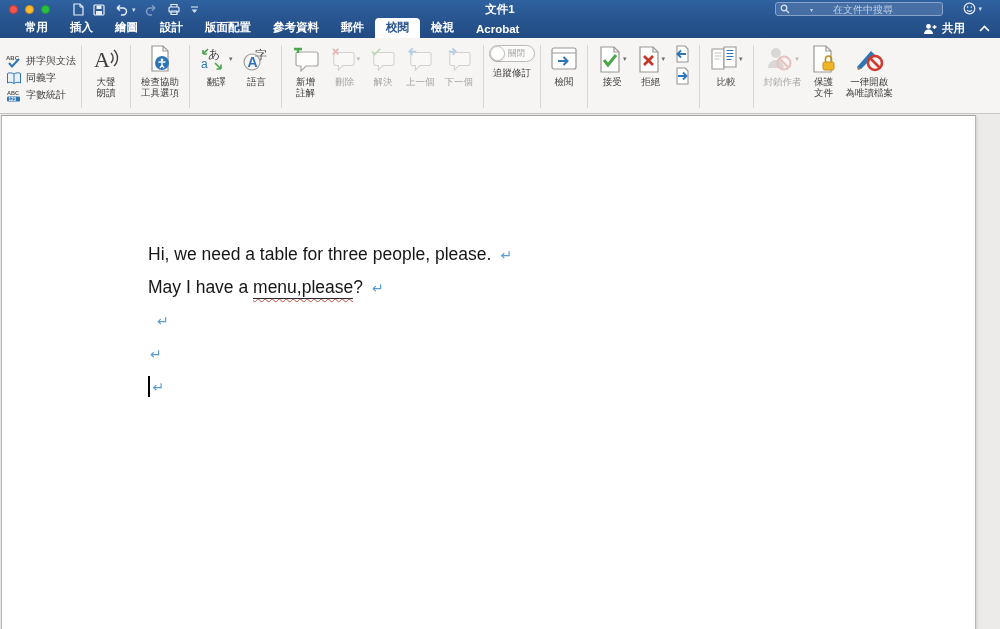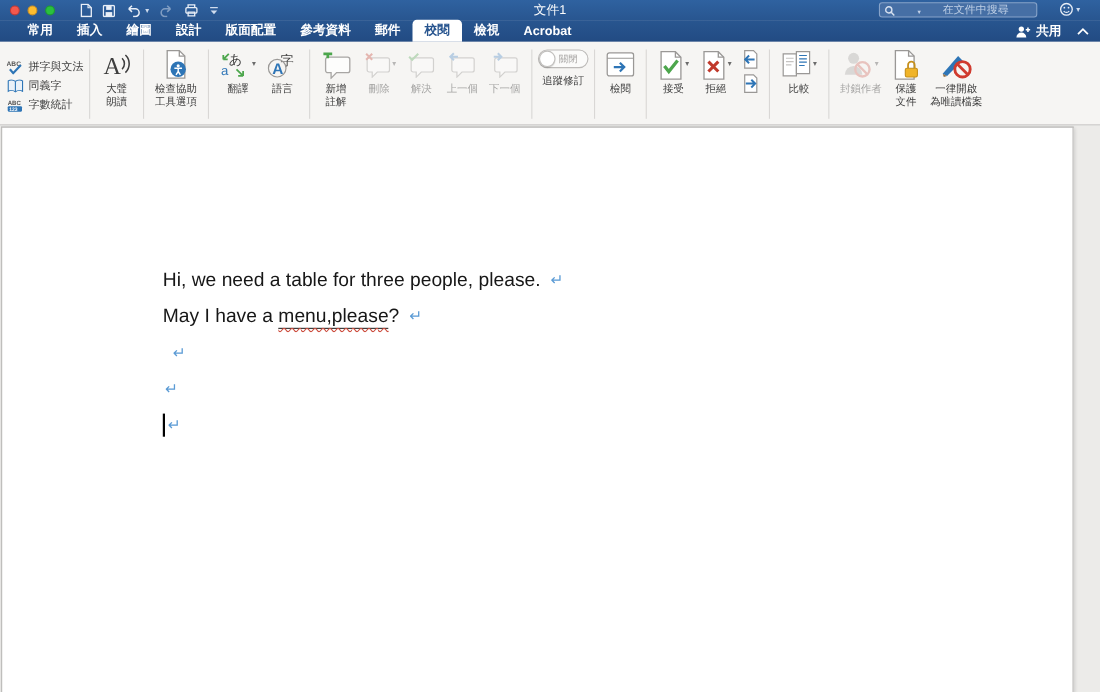--- a/index.html
+++ b/index.html
@@ -13,24 +13,24 @@
   .lights { display:flex; gap:7px; margin-left:9px; }
   .light { width:9px; height:9px; border-radius:50%; }
   .light.red   { background:#f4584d; border:1px solid #c23b36; }
   .light.yellow{ background:#fdbc2e; border:1px solid #cf9325; }
   .light.green { background:#2ac03e; border:1px solid #1f9a30; }
   .qat { display:flex; align-items:center; gap:9px; margin-left:22px; color:#e8eef7; }
   .qat svg { display:block; }
   .qat .caret { font-size:7px; color:#cfdcee; margin-left:-5px; }
   .qat .dim { opacity:.45; }
   .win-title { position:absolute; left:0; right:0; text-align:center; color:#fdfdfd;
-    font-size:11.5px; font-weight:normal; pointer-events:none; }
-  .search-box { position:absolute; right:57px; top:2px; width:144px; height:14px;
+    font-size:11.5px; font-weight:bold; pointer-events:none; }
+  .search-box { position:absolute; right:57px; top:2px; width:168px; height:14px;
     background:#466fa5; border:1px solid #87a3c9; border-radius:3px;
-    display:flex; align-items:flex-end; padding:0 4px; gap:20px; }
+    display:flex; align-items:center; padding:0 4px; gap:20px; }
   .search-box svg { flex:none; }
   .search-box .sb-caret { font-size:6px; color:#c3d2e8; }
   .search-box input { flex:1; background:transparent; border:none; outline:none;
     font-size:10px; color:#e8eef7; font-family:inherit; width:100%; }
   .search-box input::placeholder { color:#bfd0e6; }
   .smiley { position:absolute; right:18px; top:2px; display:flex; align-items:center; gap:2px; color:#e8eef7; }
   .smiley .caret { font-size:7px; color:#cfdcee; }
 
   
   .tabrow { position:absolute; top:19px; left:0; right:0; height:19px;

